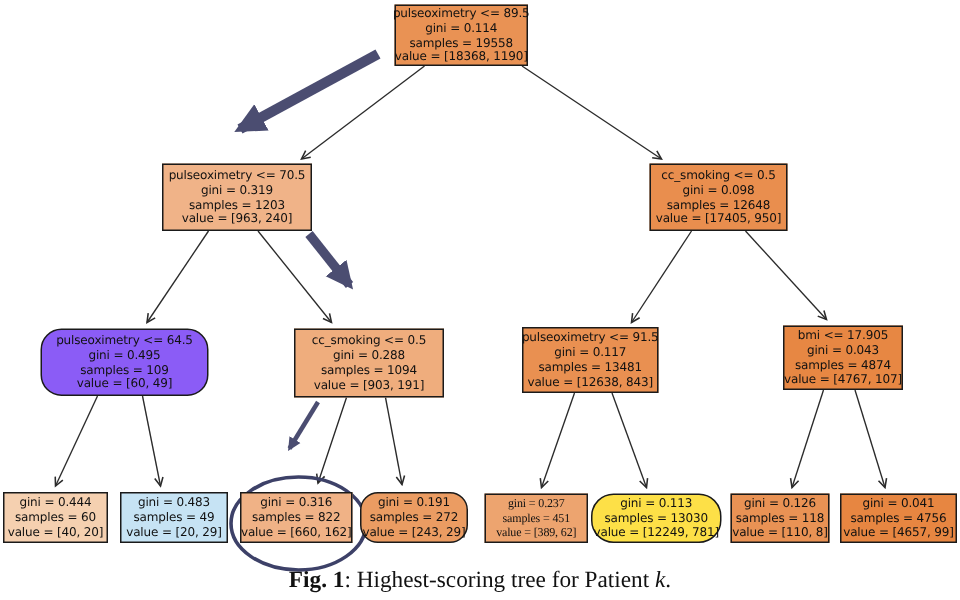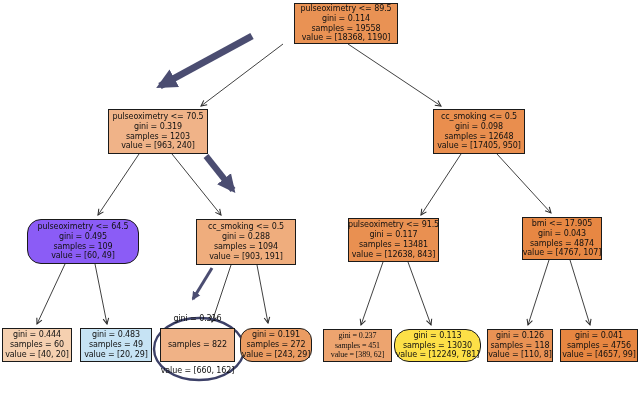--- a/index.html
+++ b/index.html
@@ -61,21 +61,21 @@
 
     <g stroke="#4b4d71" fill="none">
       <line x1="252" y1="36" x2="160" y2="86" stroke-width="7" marker-end="url(#bigah)"></line>
       <line x1="206" y1="156" x2="233" y2="190" stroke-width="6.2" marker-end="url(#bigah)"></line>
       <line x1="212" y1="268" x2="193" y2="299" stroke-width="3" marker-end="url(#bigah)"></line>
       <ellipse cx="199" cy="349" rx="45" ry="31" stroke="#3d4168" stroke-width="2.4"></ellipse>
     </g>
   </svg>
 
   <div id="nodes">
-      <div class="node" style="left: 263px; top: 3px; width: 104px; height: 41px; background: rgb(233, 146, 84); margin-left: 31px;">
+      <div class="node" style="left: 263px; top: 3px; width: 89px; height: 41px; background: rgb(233, 146, 84);">
         <div>pulseoximetry &lt;= 89.5</div>
         <div>gini = 0.114</div>
         <div>samples = 19558</div>
         <div>value = [18368, 1190]</div>
       </div>
       <div class="node" style="left: 108px; top: 109px; width: 100px; height: 45px; background: rgb(240, 179, 136);">
         <div>pulseoximetry &lt;= 70.5</div>
         <div>gini = 0.319</div>
         <div>samples = 1203</div>
         <div>value = [963, 240]</div>
@@ -113,21 +113,21 @@
       <div class="node" style="left: 2px; top: 328px; width: 70px; height: 34px; background: rgb(245, 208, 176);">
         <div>gini = 0.444</div>
         <div>samples = 60</div>
         <div>value = [40, 20]</div>
       </div>
       <div class="node" style="left: 80px; top: 328px; width: 72px; height: 34px; background: rgb(198, 227, 244); text-align: center;">
         <div>gini = 0.483</div>
         <div>samples = 49</div>
         <div>value = [20, 29]</div>
       </div>
-      <div class="node" style="left: 160px; top: 328px; width: 75px; height: 34px; background: rgb(240, 178, 134); gap: 16px;">
+      <div class="node" style="left: 160px; top: 328px; width: 75px; height: 34px; background: rgb(240, 178, 134);">
         <div>gini = 0.316</div>
         <div>samples = 822</div>
         <div>value = [660, 162]</div>
       </div>
       <div class="node" style="left: 240px; top: 328px; width: 72px; height: 34px; background: rgb(235, 156, 98); border-radius: 12px;">
         <div>gini = 0.191</div>
         <div>samples = 272</div>
         <div>value = [243, 29]</div>
       </div>
       <div class="node" style="left: 323px; top: 329px; width: 69px; height: 33px; background: rgb(237, 164, 111); font-family: Liberation Serif, serif;">
@@ -145,14 +145,15 @@
         <div>samples = 118</div>
         <div>value = [110, 8]</div>
       </div>
       <div class="node" style="left: 560px; top: 329px; width: 78px; height: 33px; background: rgb(231, 134, 65);">
         <div>gini = 0.041</div>
         <div>samples = 4756</div>
         <div>value = [4657, 99]</div>
       </div>
     </div>
 
+  <div class="caption"><span class="cap-label">Fig. 1</span><span>: </span><span>Highest-scoring tree for Patient </span><span class="cap-var">k</span><span>.</span></div>
 
 </div>
 
 </body></html>

